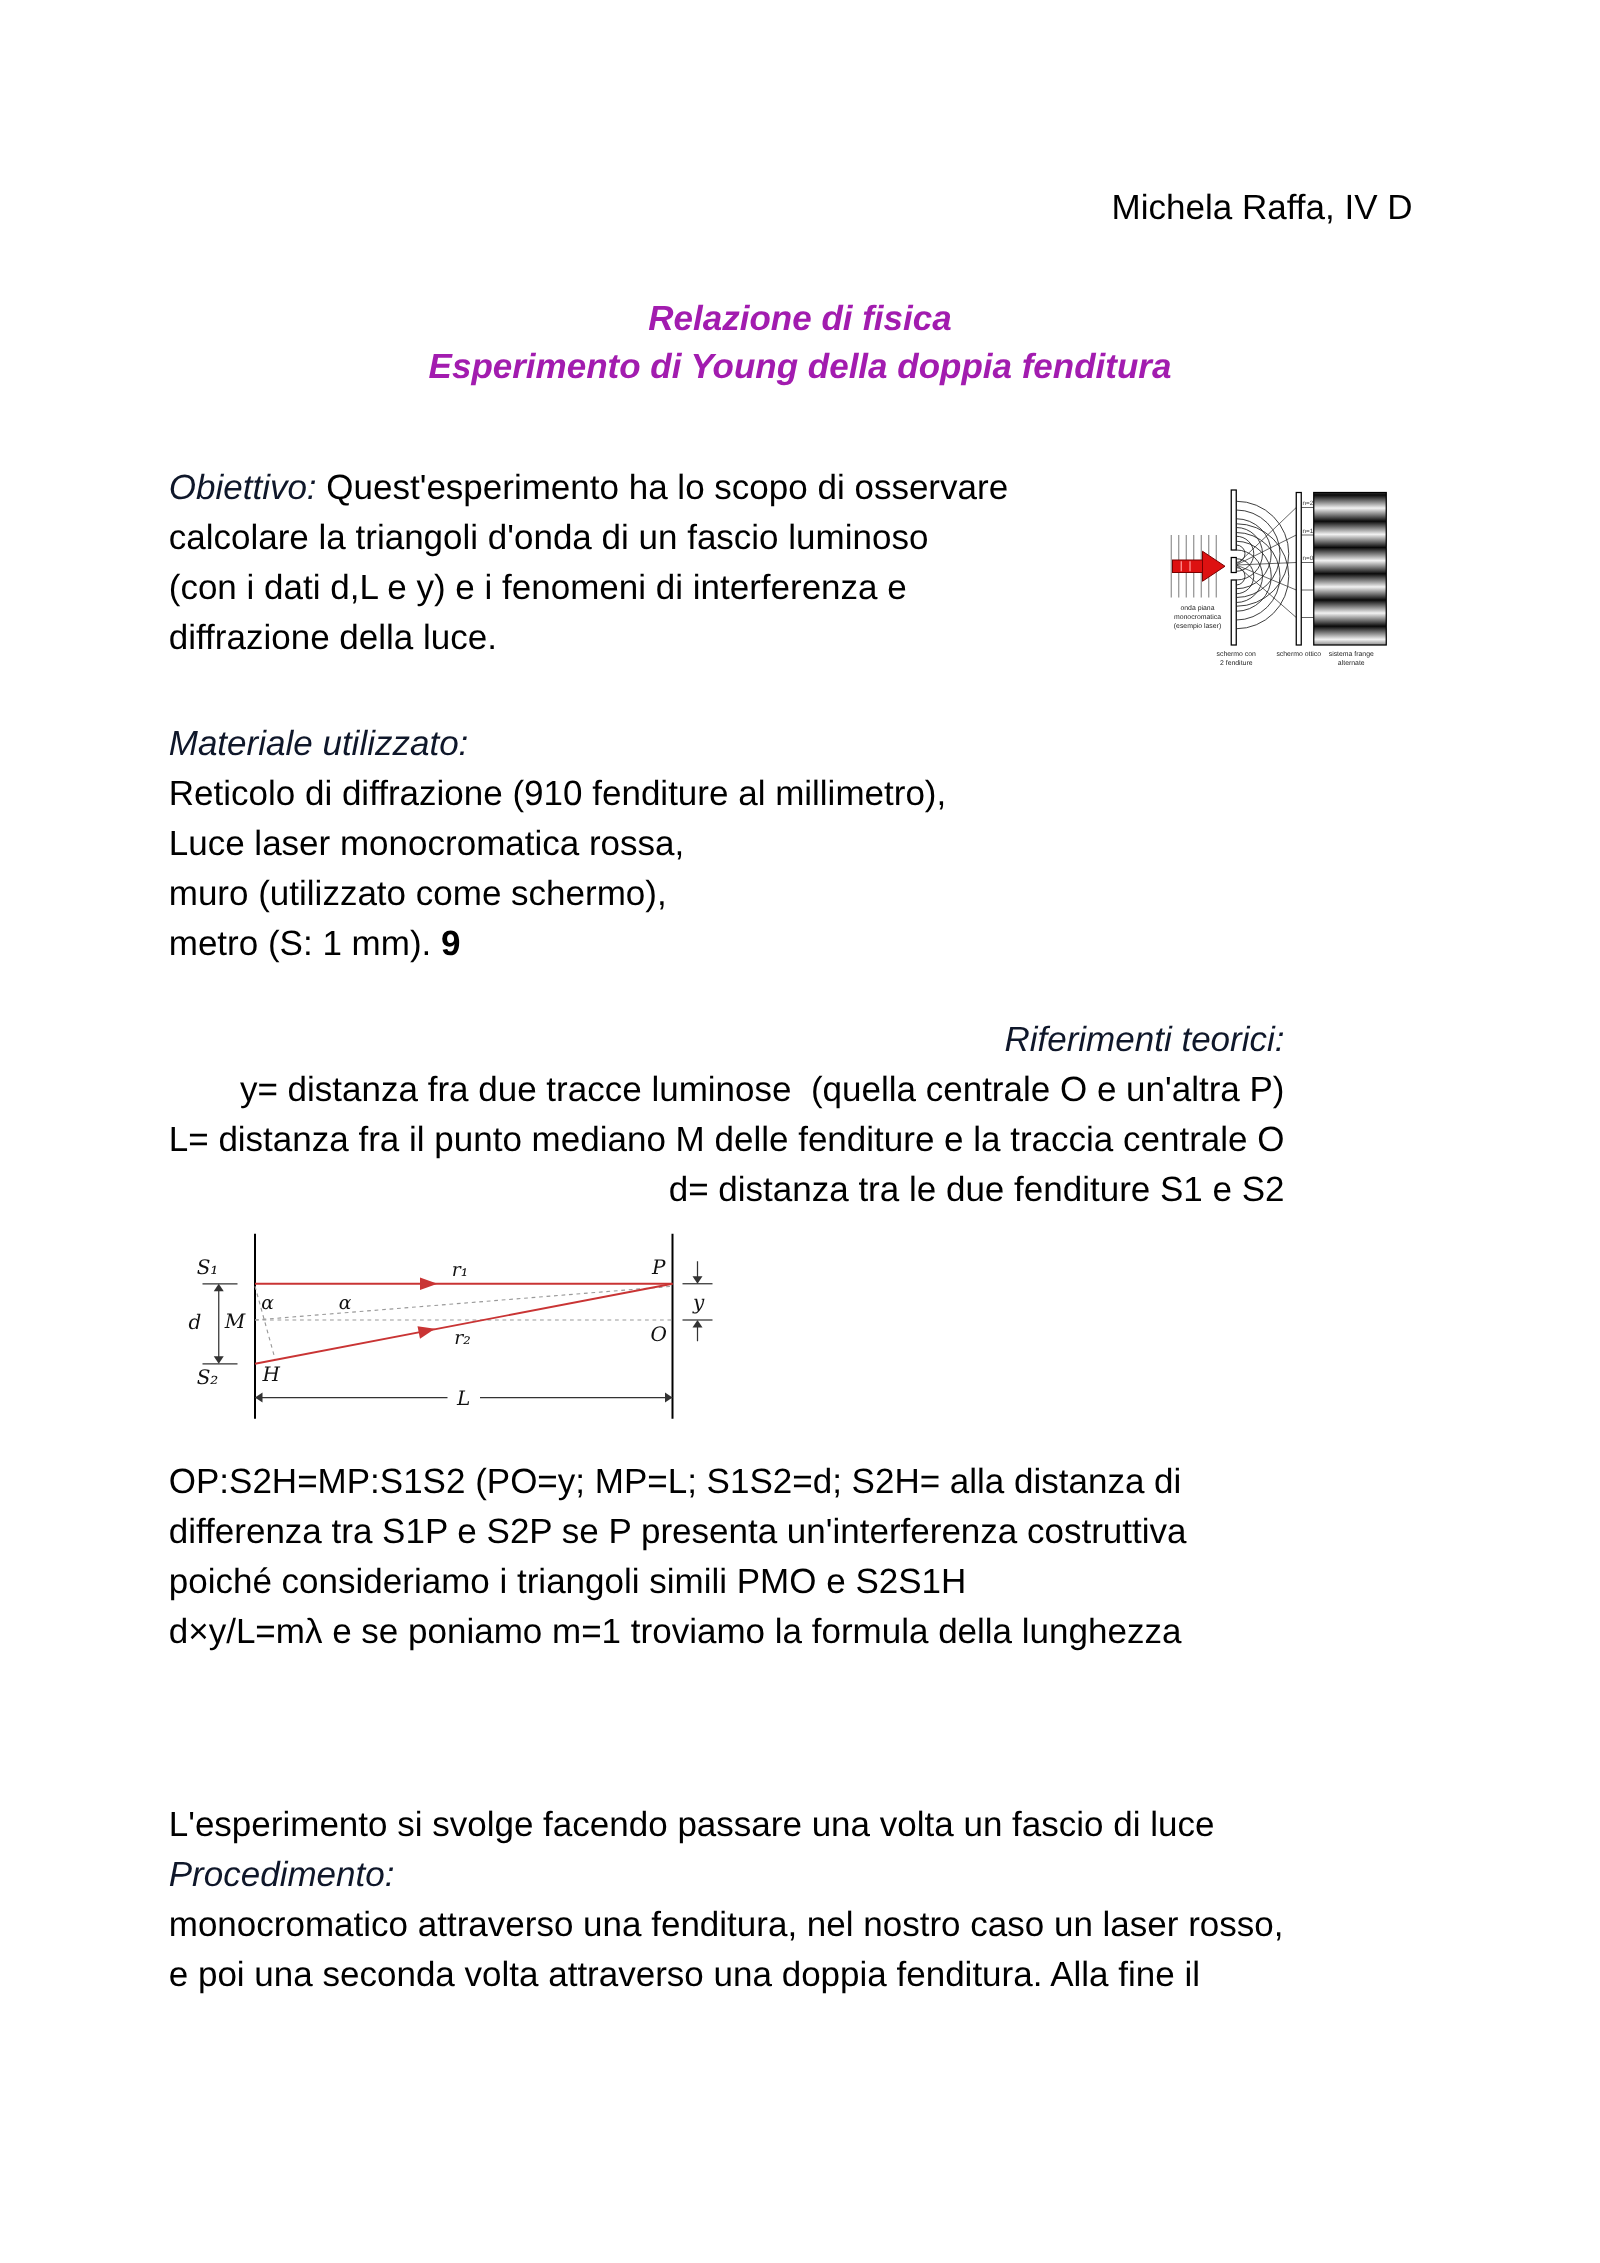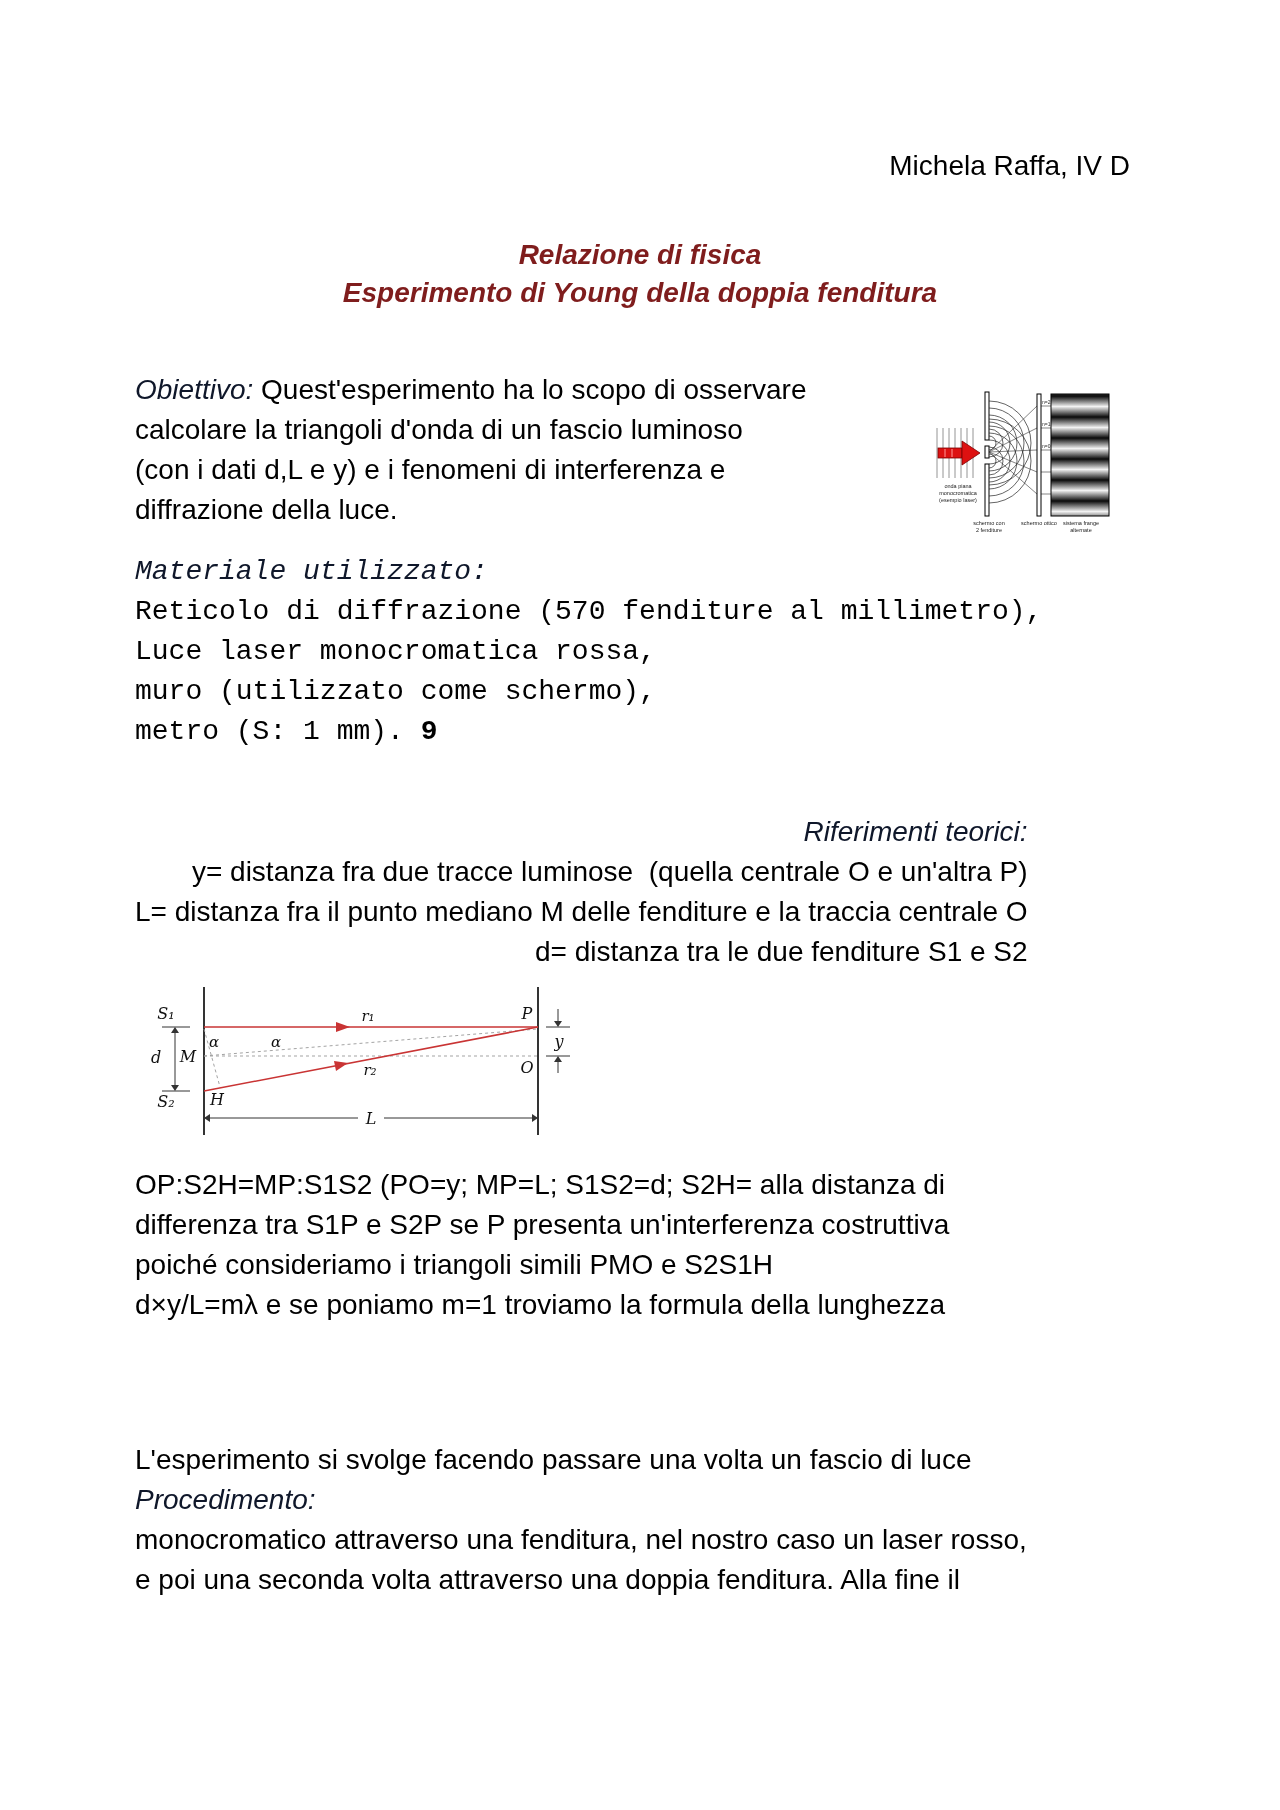--- a/index.html
+++ b/index.html
@@ -8,21 +8,21 @@
     width:1280px;height:1810px;
     background:#ffffff;
     font-family:"Liberation Sans",sans-serif;
     color:#000000;
     overflow:hidden;
   }
   .abs{position:absolute;}
   .tline{font-size:28px;line-height:40px;white-space:pre-wrap;}
   .author{font-size:28px;line-height:40px;}
   .title{width:100%;text-align:center;font-size:28px;line-height:38px;
-         font-weight:bold;font-style:italic;color:#7f1d1d;}
+         font-weight:bold;font-style:italic;color:#a21caf;}
   .red-label{color:#0f172a;font-style:italic;}
   .red-formula{color:#ff0000;}
   .bold{font-weight:bold;}
   .blk{left:135px;}
   
   svg text{font-family:"DejaVu Serif",serif;}
   .flab{font-size:16px;font-style:italic;fill:#111;}
   .flab-s{font-size:15px;font-style:italic;fill:#111;}
   .tiny{font-family:"Liberation Sans",sans-serif;font-size:5.5px;fill:#222;font-style:normal;}
   .tiny2{font-family:"Liberation Sans",sans-serif;font-size:5px;fill:#333;font-style:normal;}
@@ -121,23 +121,23 @@
         <text class="tiny" x="33" y="116">(esempio laser)</text>
         <text class="tiny" x="64" y="139">schermo con</text>
         <text class="tiny" x="64" y="146">2 fenditure</text>
         <text class="tiny" x="114" y="139">schermo ottico</text>
         <text class="tiny" x="156" y="139">sistema frange</text>
         <text class="tiny" x="156" y="146">alternate</text>
       </g>
     </svg>
   </div>
 
-  <div class="abs blk" style="top:552px;font-family:Liberation Mono, monospace;">
+  <div class="abs blk" style="top:575px;">
     <div class="tline red-label">Materiale utilizzato:</div>
-    <div class="tline">Reticolo di diffrazione (570 fenditure al millimetro),</div>
+    <div class="tline">Reticolo di diffrazione (910 fenditure al millimetro),</div>
     <div class="tline">Luce laser monocromatica rossa,</div>
     <div class="tline">muro (utilizzato come schermo),</div>
     <div class="tline"><span>metro (S: 1 mm). </span><span class="bold">9</span></div>
   </div>
 
   <div class="abs blk" style="top:812px;text-align:right;">
     <div class="tline red-label">Riferimenti teorici:</div>
     <div class="tline">y= distanza fra due tracce luminose  (quella centrale O e un'altra P)</div>
     <div class="tline">L= distanza fra il punto mediano M delle fenditure e la traccia centrale O</div>
     <div class="tline">d= distanza tra le due fenditure S1 e S2</div>

